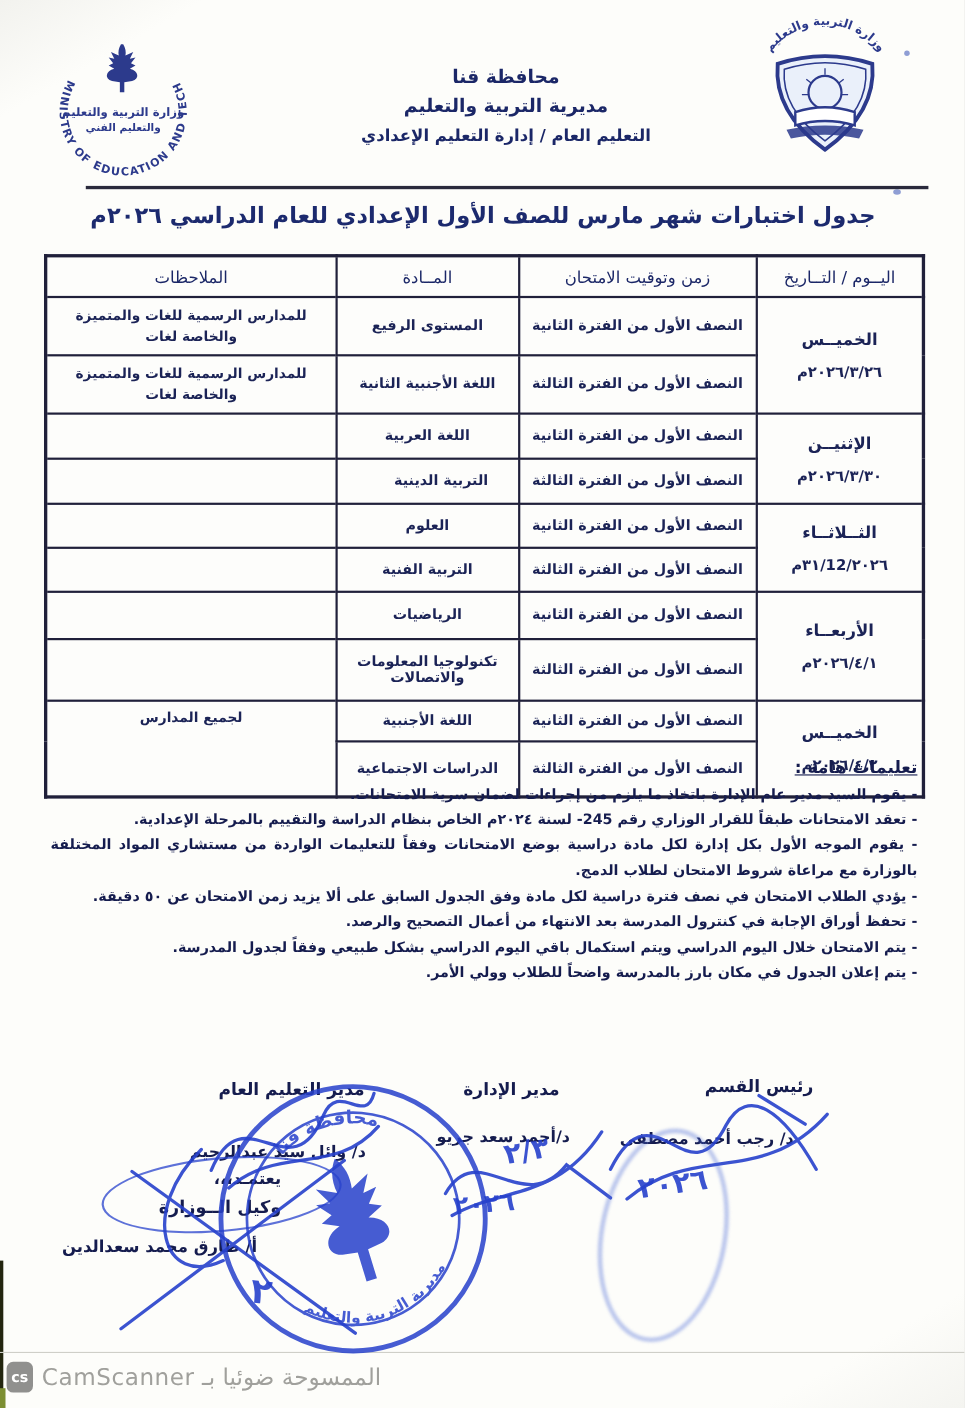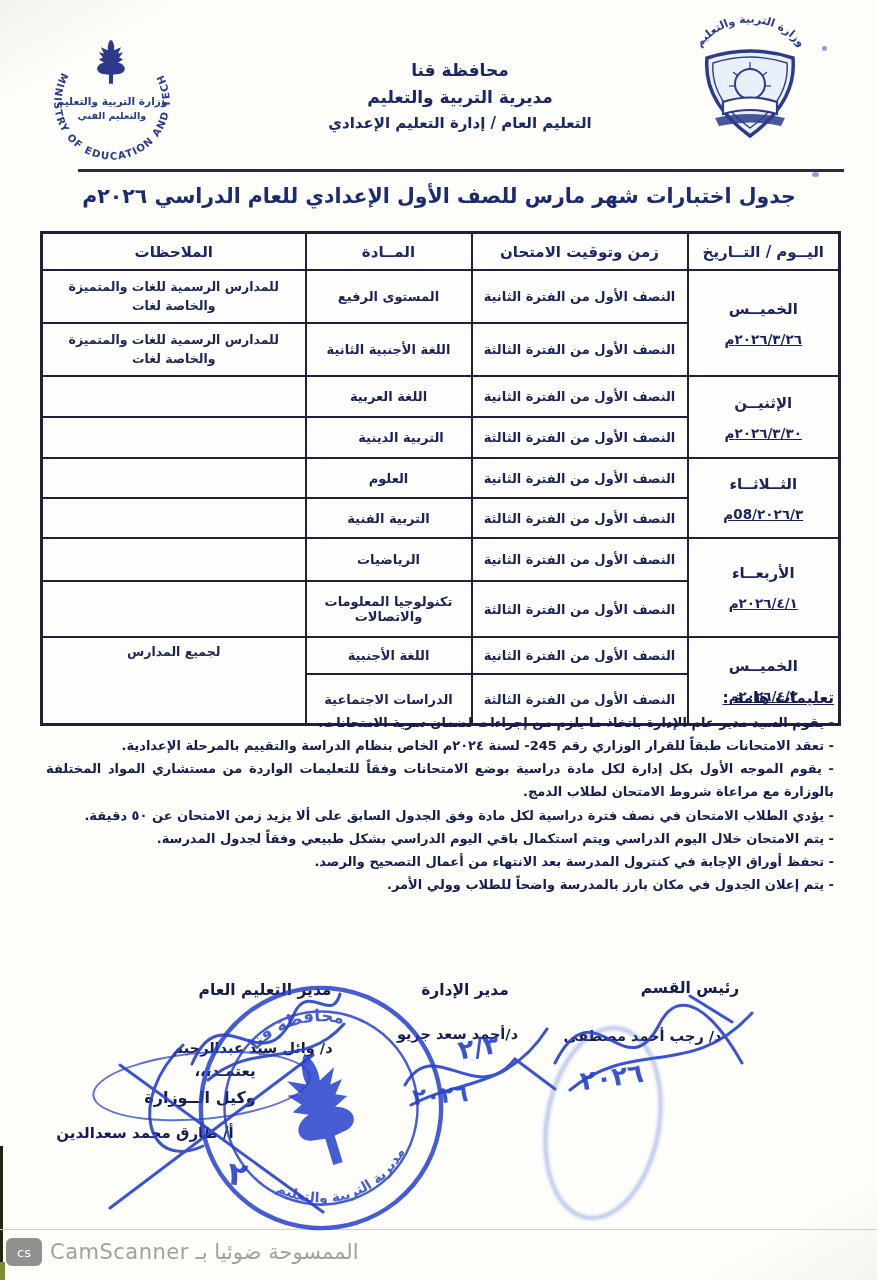--- a/index.html
+++ b/index.html
@@ -22,28 +22,28 @@
   .org-line.l3{font-size:15px;}
   .header-rule{position:absolute;left:78px;top:169px;width:766px;height:3px;background:#2a2a3c;}
   .doc-title{position:absolute;left:58px;top:184px;width:762px;text-align:center;direction:rtl;
              font-size:20.5px;font-weight:bold;color:#1c2a6e;}
 
   
   .table-wrap{position:absolute;left:40px;top:231px;}
   table.exam-table{border-collapse:collapse;direction:rtl;width:798px;table-layout:fixed;
                    border:3px solid #20203a;background:#fdfdfb;}
   .exam-table th,.exam-table td{border:2px solid #20203a;}
-  .exam-table th{height:33px;font-size:15px;font-weight:bold;color:#1b2767;text-align:center;}
+  .exam-table th{height:33px;font-size:15px;font-weight:normal;color:#1b2767;text-align:center;}
   .cell{text-align:center;vertical-align:middle;color:#1b2356;font-weight:bold;padding:2px 5px;}
   tr.sub-row td{border-top-width:1.6px;}
   td.note-light{border-top:1px solid #a8abc6;}
   td.note-dark{border-top:2px solid #20203a;}
   td.day-cell{vertical-align:middle;}
   .day-name{font-size:15px;margin-bottom:13px;}
-  .day-date{font-size:13.5px;text-decoration:underline;}
+  .day-date{font-size:13.5px;}
   td.time-cell{font-size:13px;}
   td.subject-cell{font-size:13px;}
   td.note-cell{font-size:12.5px;line-height:1.5;margin-top:47px;}
   td.note-top{vertical-align:top;padding-top:5px;}
 
   
   .instructions{position:absolute;left:46px;top:689px;width:788px;direction:rtl;color:#151c4e;}
   .instr-heading{font-size:15.5px;font-weight:bold;text-decoration:underline;margin-bottom:4px;}
   .instr-item{font-size:13px;font-weight:bold;line-height:1.78;text-align:justify;}
 
@@ -52,22 +52,22 @@
   .blue-hand{position:absolute;color:#2741cc;font-weight:bold;opacity:.9;direction:ltr;}
   .sig-svg{position:absolute;opacity:.9;}
   .approval-ellipse{position:absolute;left:92px;top:1052px;width:215px;height:64px;
                     border:2.5px solid #2741cc;border-radius:50%;transform:rotate(-5deg);opacity:.75;}
   .stamp{position:absolute;left:193px;top:980px;width:256px;height:256px;transform:rotate(-17deg);opacity:.85;}
   .stamp-faint{position:absolute;left:545px;top:1025px;width:108px;height:188px;
                border:4px solid rgba(72,102,214,.38);border-radius:50%;transform:rotate(10deg);filter:blur(1.5px);}
 
   
   .watermark{position:absolute;left:6px;top:1238px;display:flex;align-items:center;direction:ltr;}
-  .cs-badge{width:36px;height:28px;border-radius:6px;background:#90908e;color:#fff;
-            display:flex;align-items:center;justify-content:center;font-size:13px;font-weight:normal;margin-right:8px;}
+  .cs-badge{width:24px;height:28px;border-radius:6px;background:#90908e;color:#fff;
+            display:flex;align-items:center;justify-content:center;font-size:13px;font-weight:bold;margin-right:8px;}
   .wm-text{font-size:21px;color:#a0a09c;direction:rtl;letter-spacing:.5px;}
 </style>
 </head>
 <body>
 
 <div class="page">
 
   <div class="edge-dark"></div>
   <div class="edge-green"></div>
   <div class="paper-bottom-edge"></div>
@@ -163,21 +163,21 @@
             <td class="cell note-cell" style="height: 35px;"></td>
           </tr>
           <tr class="sub-row">
             <td class="cell time-cell" style="height: 35px;">النصف الأول من الفترة الثالثة</td>
             <td class="cell subject-cell" style="height: 35px; padding-left: 30px;">التربية الدينية</td>
             <td class="cell note-cell note-light" style="height: 35px;"></td>
           </tr>
           <tr class="group-start">
             <td class="cell day-cell" rowspan="2" style="height: 34px;">
               <div class="day-name">الثــلاثــاء</div>
-              <div class="day-date">٢٠٢٦/٣/08م</div>
+              <div class="day-date">٢٠٢٦/12/٣١م</div>
             </td>
             <td class="cell time-cell" style="height: 34px;">النصف الأول من الفترة الثانية</td>
             <td class="cell subject-cell" style="height: 34px;">العلوم</td>
             <td class="cell note-cell" style="height: 34px;"></td>
           </tr>
           <tr class="sub-row">
             <td class="cell time-cell" style="height: 34px;">النصف الأول من الفترة الثالثة</td>
             <td class="cell subject-cell" style="height: 34px;">التربية الفنية</td>
             <td class="cell note-cell note-light" style="height: 34px;"></td>
           </tr>
@@ -212,22 +212,22 @@
     </table>
   </div>
 
   <div class="instructions">
     <div class="instr-heading">تعليمات هامة :</div>
     <div>
         <div class="instr-item">- يقوم السيد مدير عام الإدارة باتخاذ ما يلزم من إجراءات لضمان سرية الامتحانات.</div>
         <div class="instr-item">- تعقد الامتحانات طبقاً للقرار الوزاري رقم 245- لسنة ٢٠٢٤م الخاص بنظام الدراسة والتقييم بالمرحلة الإعدادية.</div>
         <div class="instr-item">- يقوم الموجه الأول بكل إدارة لكل مادة دراسية بوضع الامتحانات وفقاً للتعليمات الواردة من مستشاري المواد المختلفة بالوزارة مع مراعاة شروط الامتحان لطلاب الدمج.</div>
         <div class="instr-item">- يؤدي الطلاب الامتحان في نصف فترة دراسية لكل مادة وفق الجدول السابق على ألا يزيد زمن الامتحان عن ٥٠ دقيقة.</div>
+        <div class="instr-item">- تحفظ أوراق الإجابة في كنترول المدرسة بعد الانتهاء من أعمال التصحيح والرصد.</div>
         <div class="instr-item">- يتم الامتحان خلال اليوم الدراسي ويتم استكمال باقي اليوم الدراسي بشكل طبيعي وفقاً لجدول المدرسة.</div>
-        <div class="instr-item">- تحفظ أوراق الإجابة في كنترول المدرسة بعد الانتهاء من أعمال التصحيح والرصد.</div>
         <div class="instr-item">- يتم إعلان الجدول في مكان بارز بالمدرسة واضحاً للطلاب وولي الأمر.</div>
       </div>
   </div>
 
   <div class="sig-text" style="left:615px;top:979px;width:150px;font-size:15.5px;">رئيس القسم</div>
   <div class="sig-text" style="left:390px;top:981px;width:150px;font-size:15.5px;">مدير الإدارة</div>
   <div class="sig-text" style="left:185px;top:981px;width:160px;font-size:15.5px;">مدير التعليم العام</div>
 
   <div class="sig-text" style="left:555px;top:1028px;width:175px;font-size:14.5px;">د/ رجب أحمد مصطفى</div>
   <div class="sig-text" style="left:385px;top:1026px;width:145px;font-size:14.5px;">د/أحمد سعد جريو</div>

